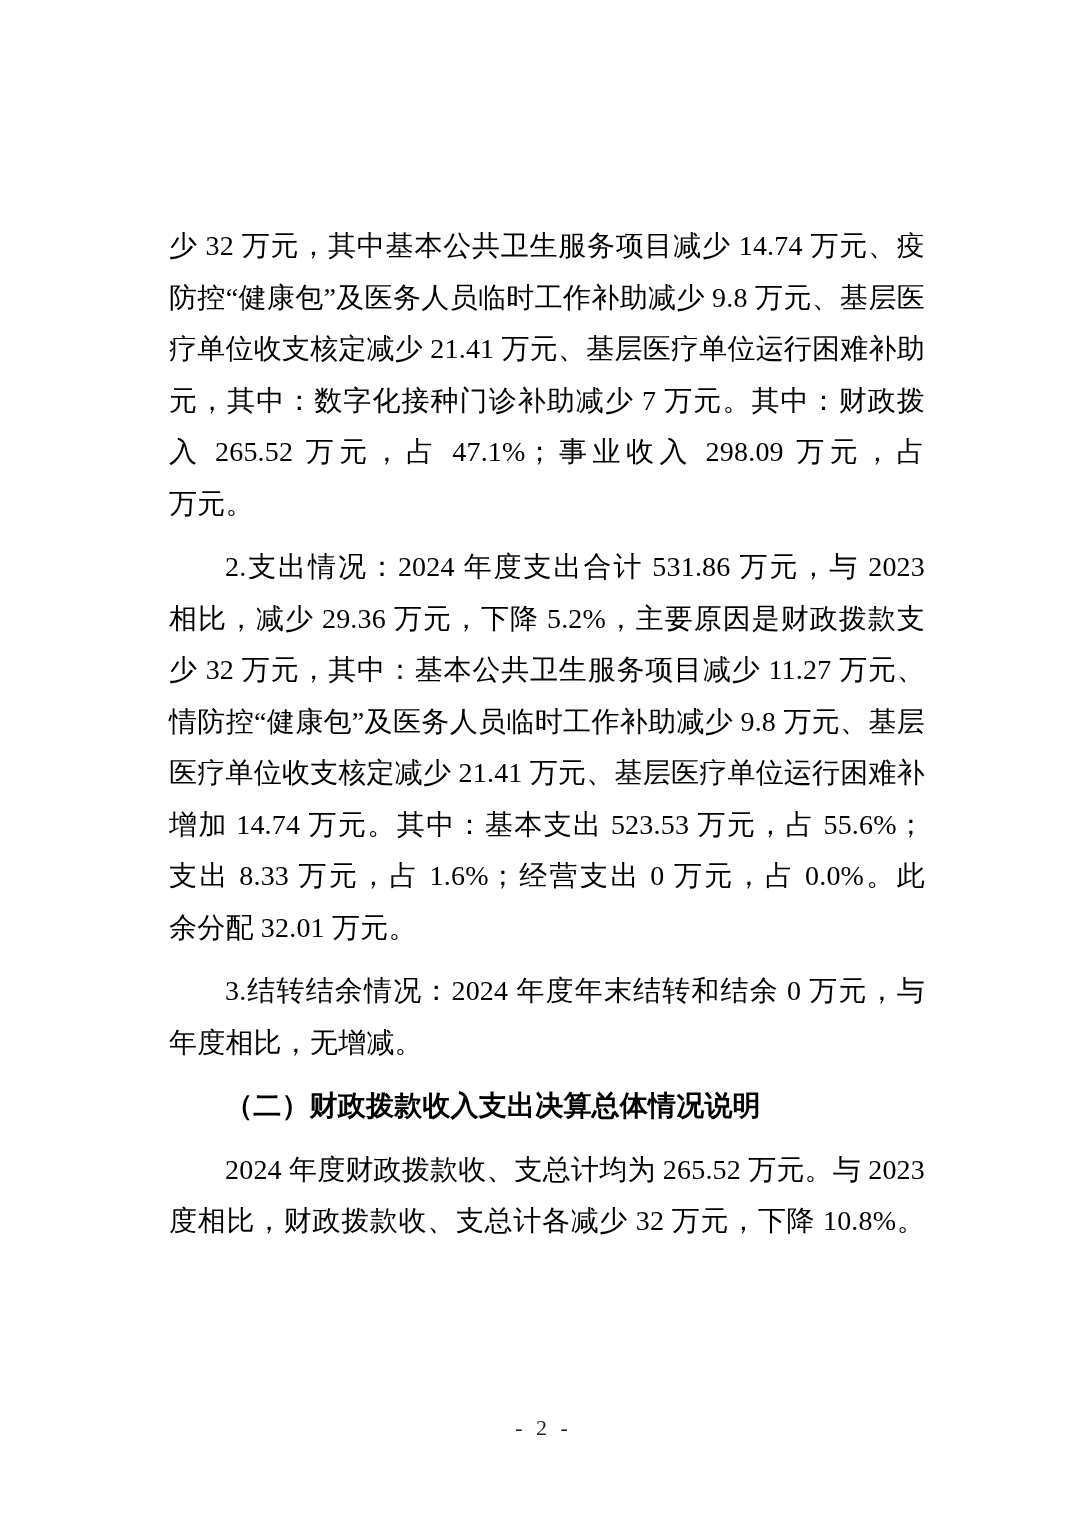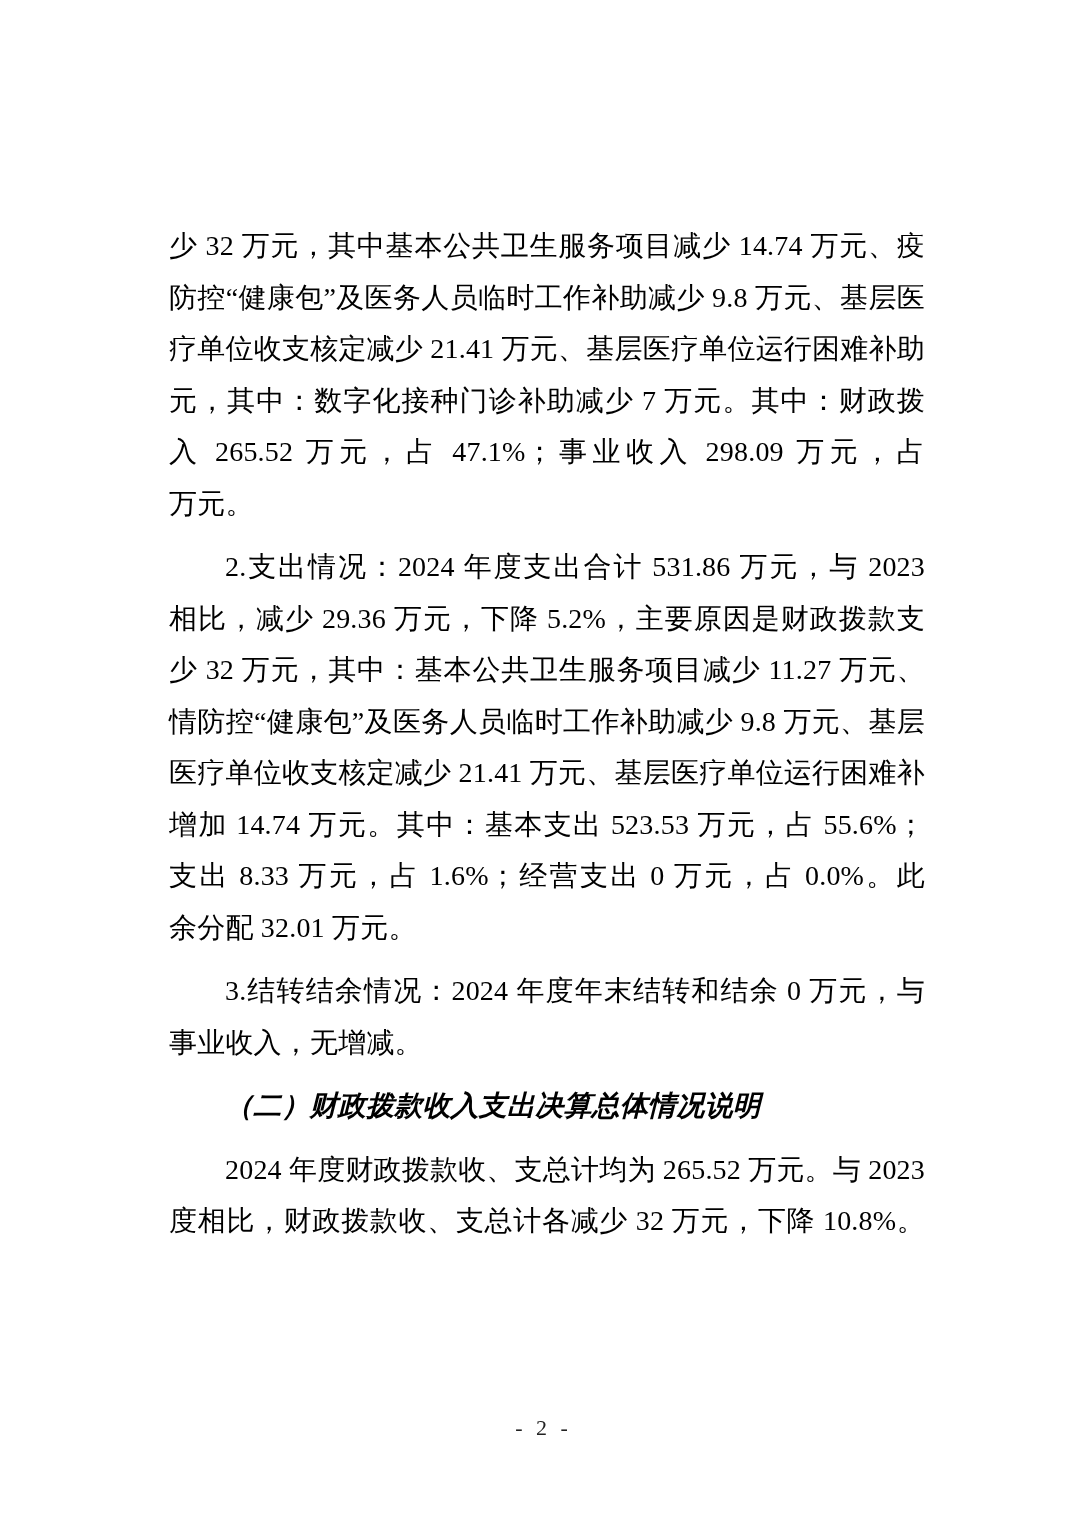--- a/index.html
+++ b/index.html
@@ -35,21 +35,21 @@
     text-align: justify;
     text-align-last: justify;
     text-justify: inter-character;
     overflow: hidden;
     letter-spacing: 0.2px;
   }
   
   .line { white-space: normal; }
   .line.p-start { text-indent: 56px; }
   .line.p-end { text-align-last: left; }
-  .para.heading .line { font-weight: 700; font-style: italic; }
+  .para.heading .line { font-weight: 700; }
   .footer {
     position: absolute;
     left: 0;
     top: 1403px;
     width: 1075px;
     text-align: center;
     font-size: 22px;
     line-height: 26px;
     letter-spacing: 4px;
     color: #222222;
@@ -77,21 +77,21 @@
       <div class="line">少 32 万元，其中：基本公共卫生服务项目减少 11.27 万元、疫</div>
       <div class="line">情防控“健康包”及医务人员临时工作补助减少 9.8 万元、基层</div>
       <div class="line">医疗单位收支核定减少 21.41 万元、基层医疗单位运行困难补助</div>
       <div class="line">增加 14.74 万元。其中：基本支出 523.53 万元，占 55.6%；项目</div>
       <div class="line">支出 8.33 万元，占 1.6%；经营支出 0 万元，占 0.0%。此外，结</div>
       <div class="line p-end">余分配 32.01 万元。</div>
     </div>
 
     <div class="para">
       <div class="line p-start">3.结转结余情况：2024 年度年末结转和结余 0 万元，与 2023</div>
-      <div class="line p-end">事业收入，无增减。</div>
+      <div class="line p-end">年度相比，无增减。</div>
     </div>
 
     <div class="para heading">
       <div class="line p-start p-end">（二）财政拨款收入支出决算总体情况说明</div>
     </div>
 
     <div class="para">
       <div class="line p-start">2024 年度财政拨款收、支总计均为 265.52 万元。与 2023 年</div>
       <div class="line">度相比，财政拨款收、支总计各减少 32 万元，下降 10.8%。主</div>
     </div>

